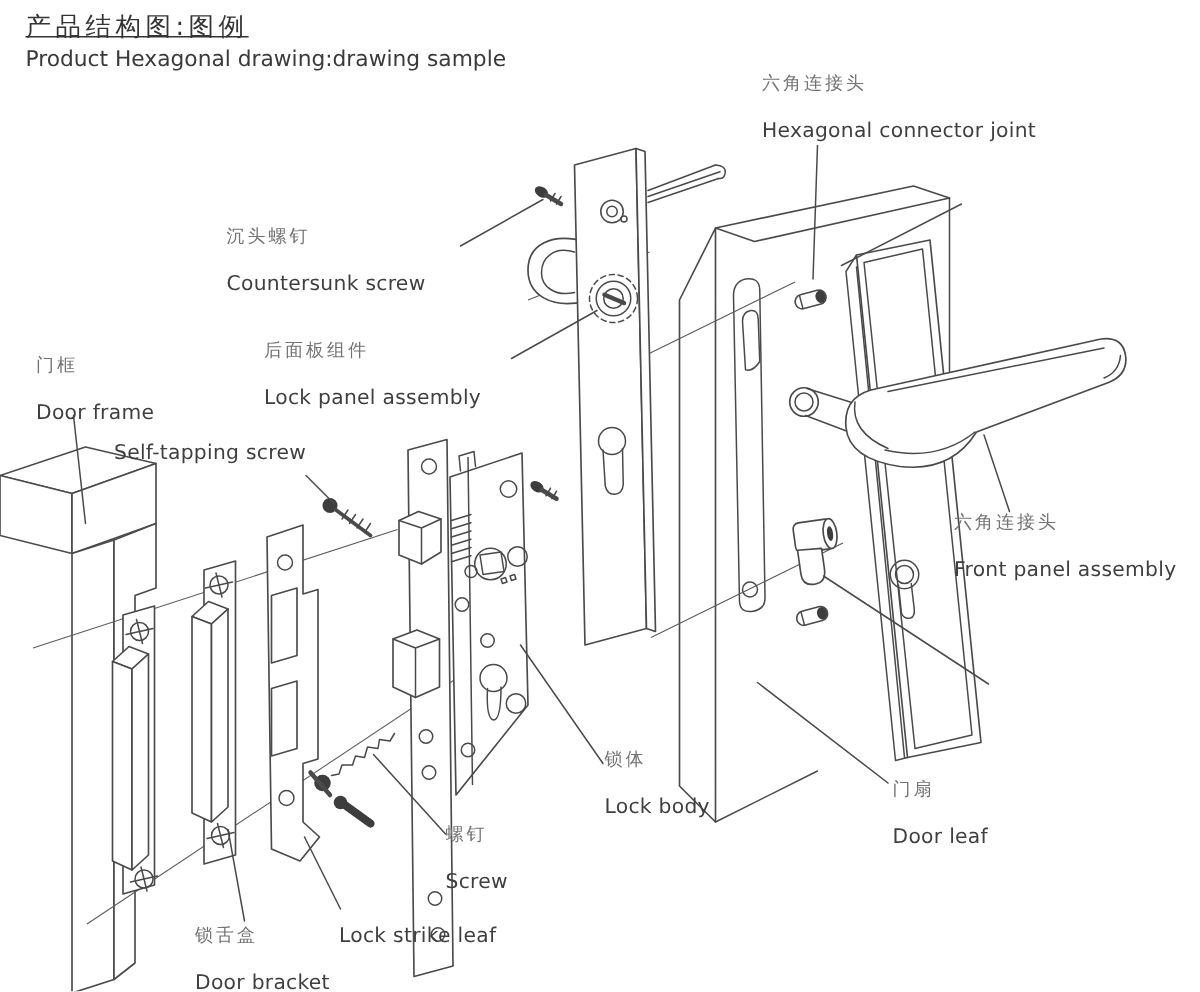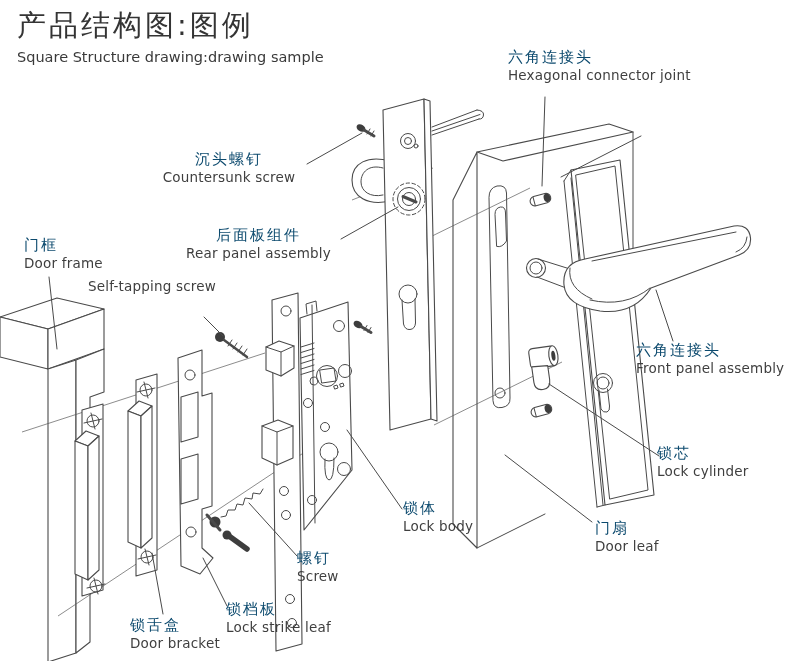--- a/index.html
+++ b/index.html
@@ -2,25 +2,25 @@
 <html><head>
 <meta charset="utf-8">
 <style>
   html,body{margin:0;padding:0;background:#fff;}
   .stage{
     position:relative;width:800px;height:661px;background:#fff;overflow:hidden;
     font-family:"DejaVu Sans","Liberation Sans",sans-serif;color:#3d3d3d;
   }
   .stage svg{position:absolute;left:0;top:0;}
   .lbl{position:absolute;line-height:1.25;white-space:nowrap;}
-  .lbl .zh{font-size:15px;letter-spacing:2px;color:#0c4a6e;}
-  .lbl .en{font-size:13.5px;letter-spacing:.2px;color:#3f3f3f;margin-top:0px;}
-  .lbl.r{text-align:center;}
+  .lbl .zh{font-size:12px;letter-spacing:2px;color:#737373;}
+  .lbl .en{font-size:13.5px;letter-spacing:.2px;color:#3f3f3f;margin-top:16px;}
+  .lbl.r{text-align:left;}
   .title{position:absolute;left:17px;top:6px;}
-  .title .zh{font-size:29px;letter-spacing:3px;color:#343434;}
+  .title .zh{font-size:17px;letter-spacing:3px;color:#343434;text-decoration:underline;}
   .title .en{font-size:14.5px;color:#3a3a3a;margin-top:3px;}
   
   .ln{stroke:#4a4a4a;stroke-width:1;fill:none;stroke-linecap:round;stroke-linejoin:round;}
   .pf{stroke:#4a4a4a;stroke-width:1.1;fill:#ffffff;stroke-linejoin:round;}
   .thin{stroke:#5a5a5a;stroke-width:.7;fill:none;}
   .dark{fill:#3d3d3d;stroke:none;}
 </style>
 </head>
 <body>
 
@@ -212,75 +212,70 @@
     <path class="ln" d="M402,509 L347,430"></path>
     <path class="ln" d="M592,522 L505,455"></path>
     <path class="ln" d="M297,556 L249,503"></path>
     <path class="ln" d="M227,606 L203,558"></path>
     <path class="ln" d="M163,614 L152,553"></path>
   </g>
 </svg>
 
 <div class="title">
   <div class="zh">产品结构图:图例</div>
-  <div class="en">Square Structure drawing:drawing sample</div>
+  <div class="en">Product Hexagonal drawing:drawing sample</div>
 </div>
 
 <div class="lbl" style="left:508px;top:48px">
   <div class="zh">六角连接头</div>
   <div class="en">Hexagonal connector joint</div>
 </div>
 
 
 <div class="lbl r" style="left:151px;top:150px;width:156px">
   <div class="zh">沉头螺钉</div>
   <div class="en">Countersunk screw</div>
 </div>
 
 <div class="lbl r" style="left:176px;top:226px;width:165px">
   <div class="zh">后面板组件</div>
-  <div class="en">Rear panel assembly</div>
+  <div class="en">Lock panel assembly</div>
 </div>
 
 <div class="lbl" style="left:24px;top:236px">
   <div class="zh">门框</div>
   <div class="en">Door frame</div>
 </div>
 
 <div class="lbl r" style="left:76px;top:278px;width:152px">
   <div class="en">Self-tapping screw</div>
 </div>
 
 <div class="lbl" style="left:636px;top:341px">
   <div class="zh">六角连接头</div>
   <div class="en">Front panel assembly</div>
 </div>
 
-<div class="lbl" style="left:657px;top:444px">
-  <div class="zh">锁芯</div>
-  <div class="en">Lock cylinder</div>
-</div>
 
 <div class="lbl" style="left:595px;top:519px">
   <div class="zh">门扇</div>
   <div class="en">Door leaf</div>
 </div>
 
 <div class="lbl" style="left:403px;top:499px">
   <div class="zh">锁体</div>
   <div class="en">Lock body</div>
 </div>
 
 <div class="lbl" style="left:297px;top:549px">
   <div class="zh">螺钉</div>
   <div class="en">Screw</div>
 </div>
 
 <div class="lbl" style="left:226px;top:600px">
-  <div class="zh">锁档板</div>
   <div class="en">Lock strike leaf</div>
 </div>
 
 <div class="lbl" style="left:130px;top:616px">
   <div class="zh">锁舌盒</div>
   <div class="en">Door bracket</div>
 </div>
 
 </div>
 

